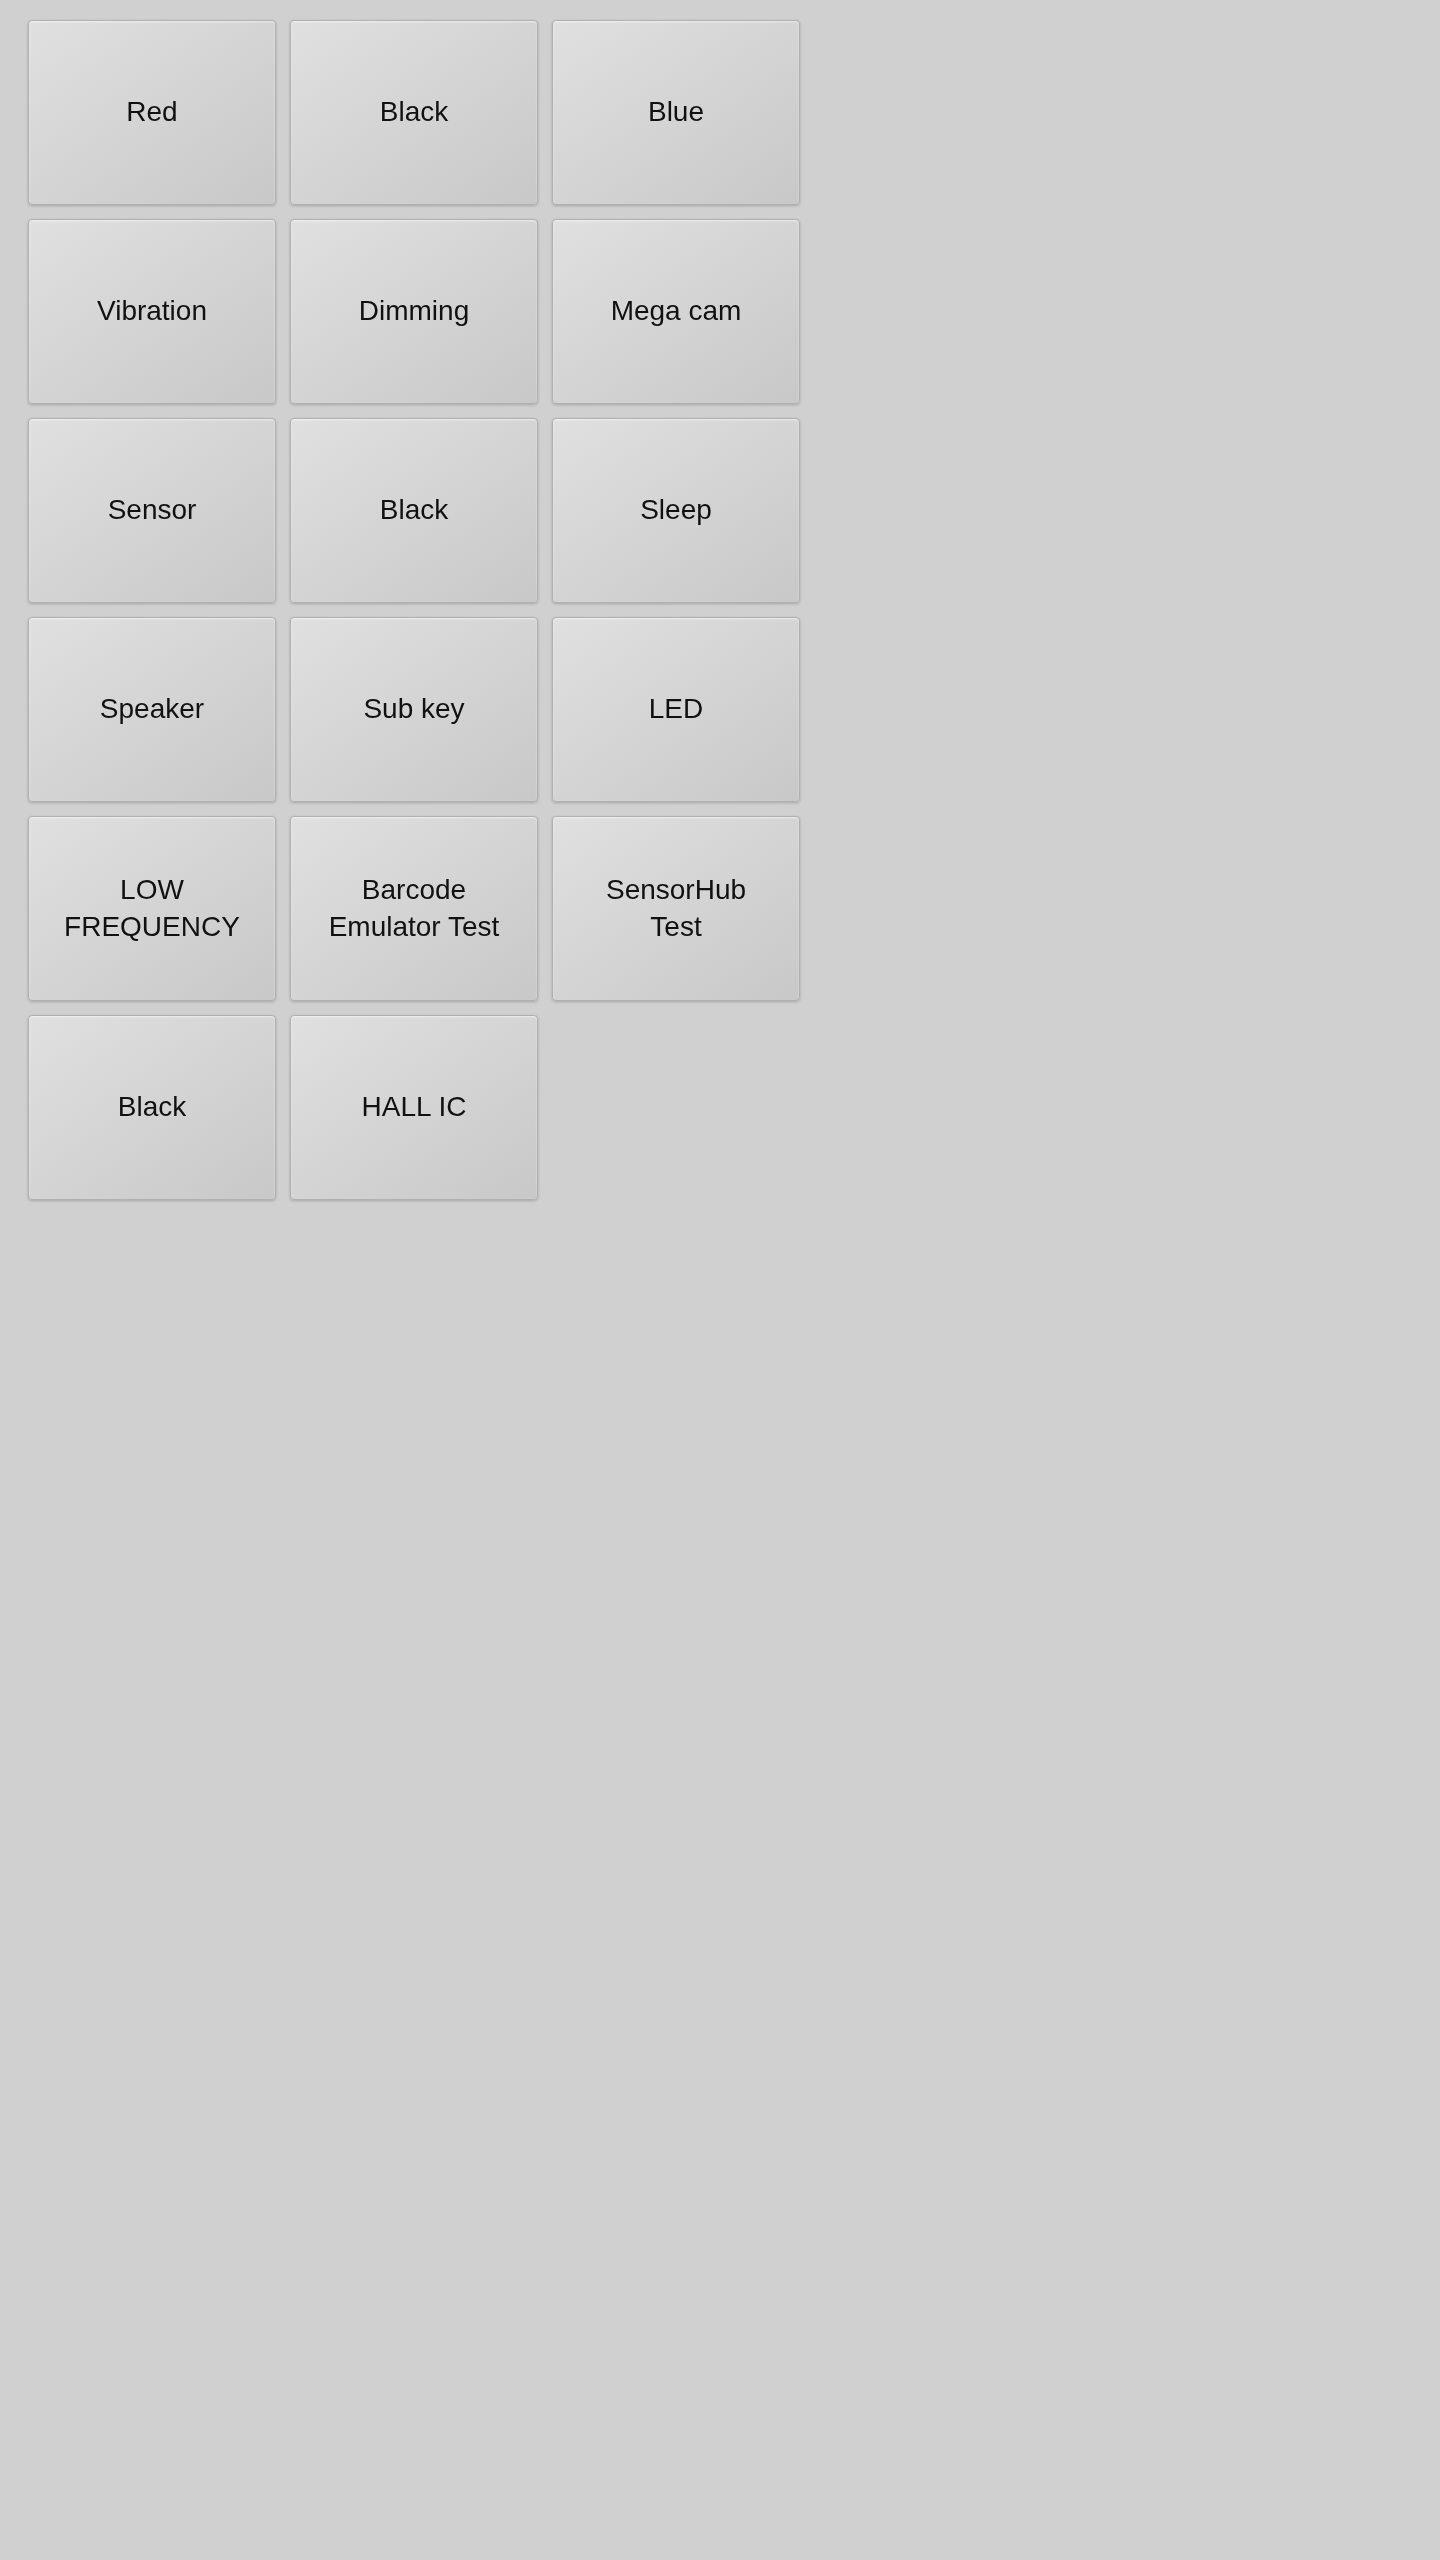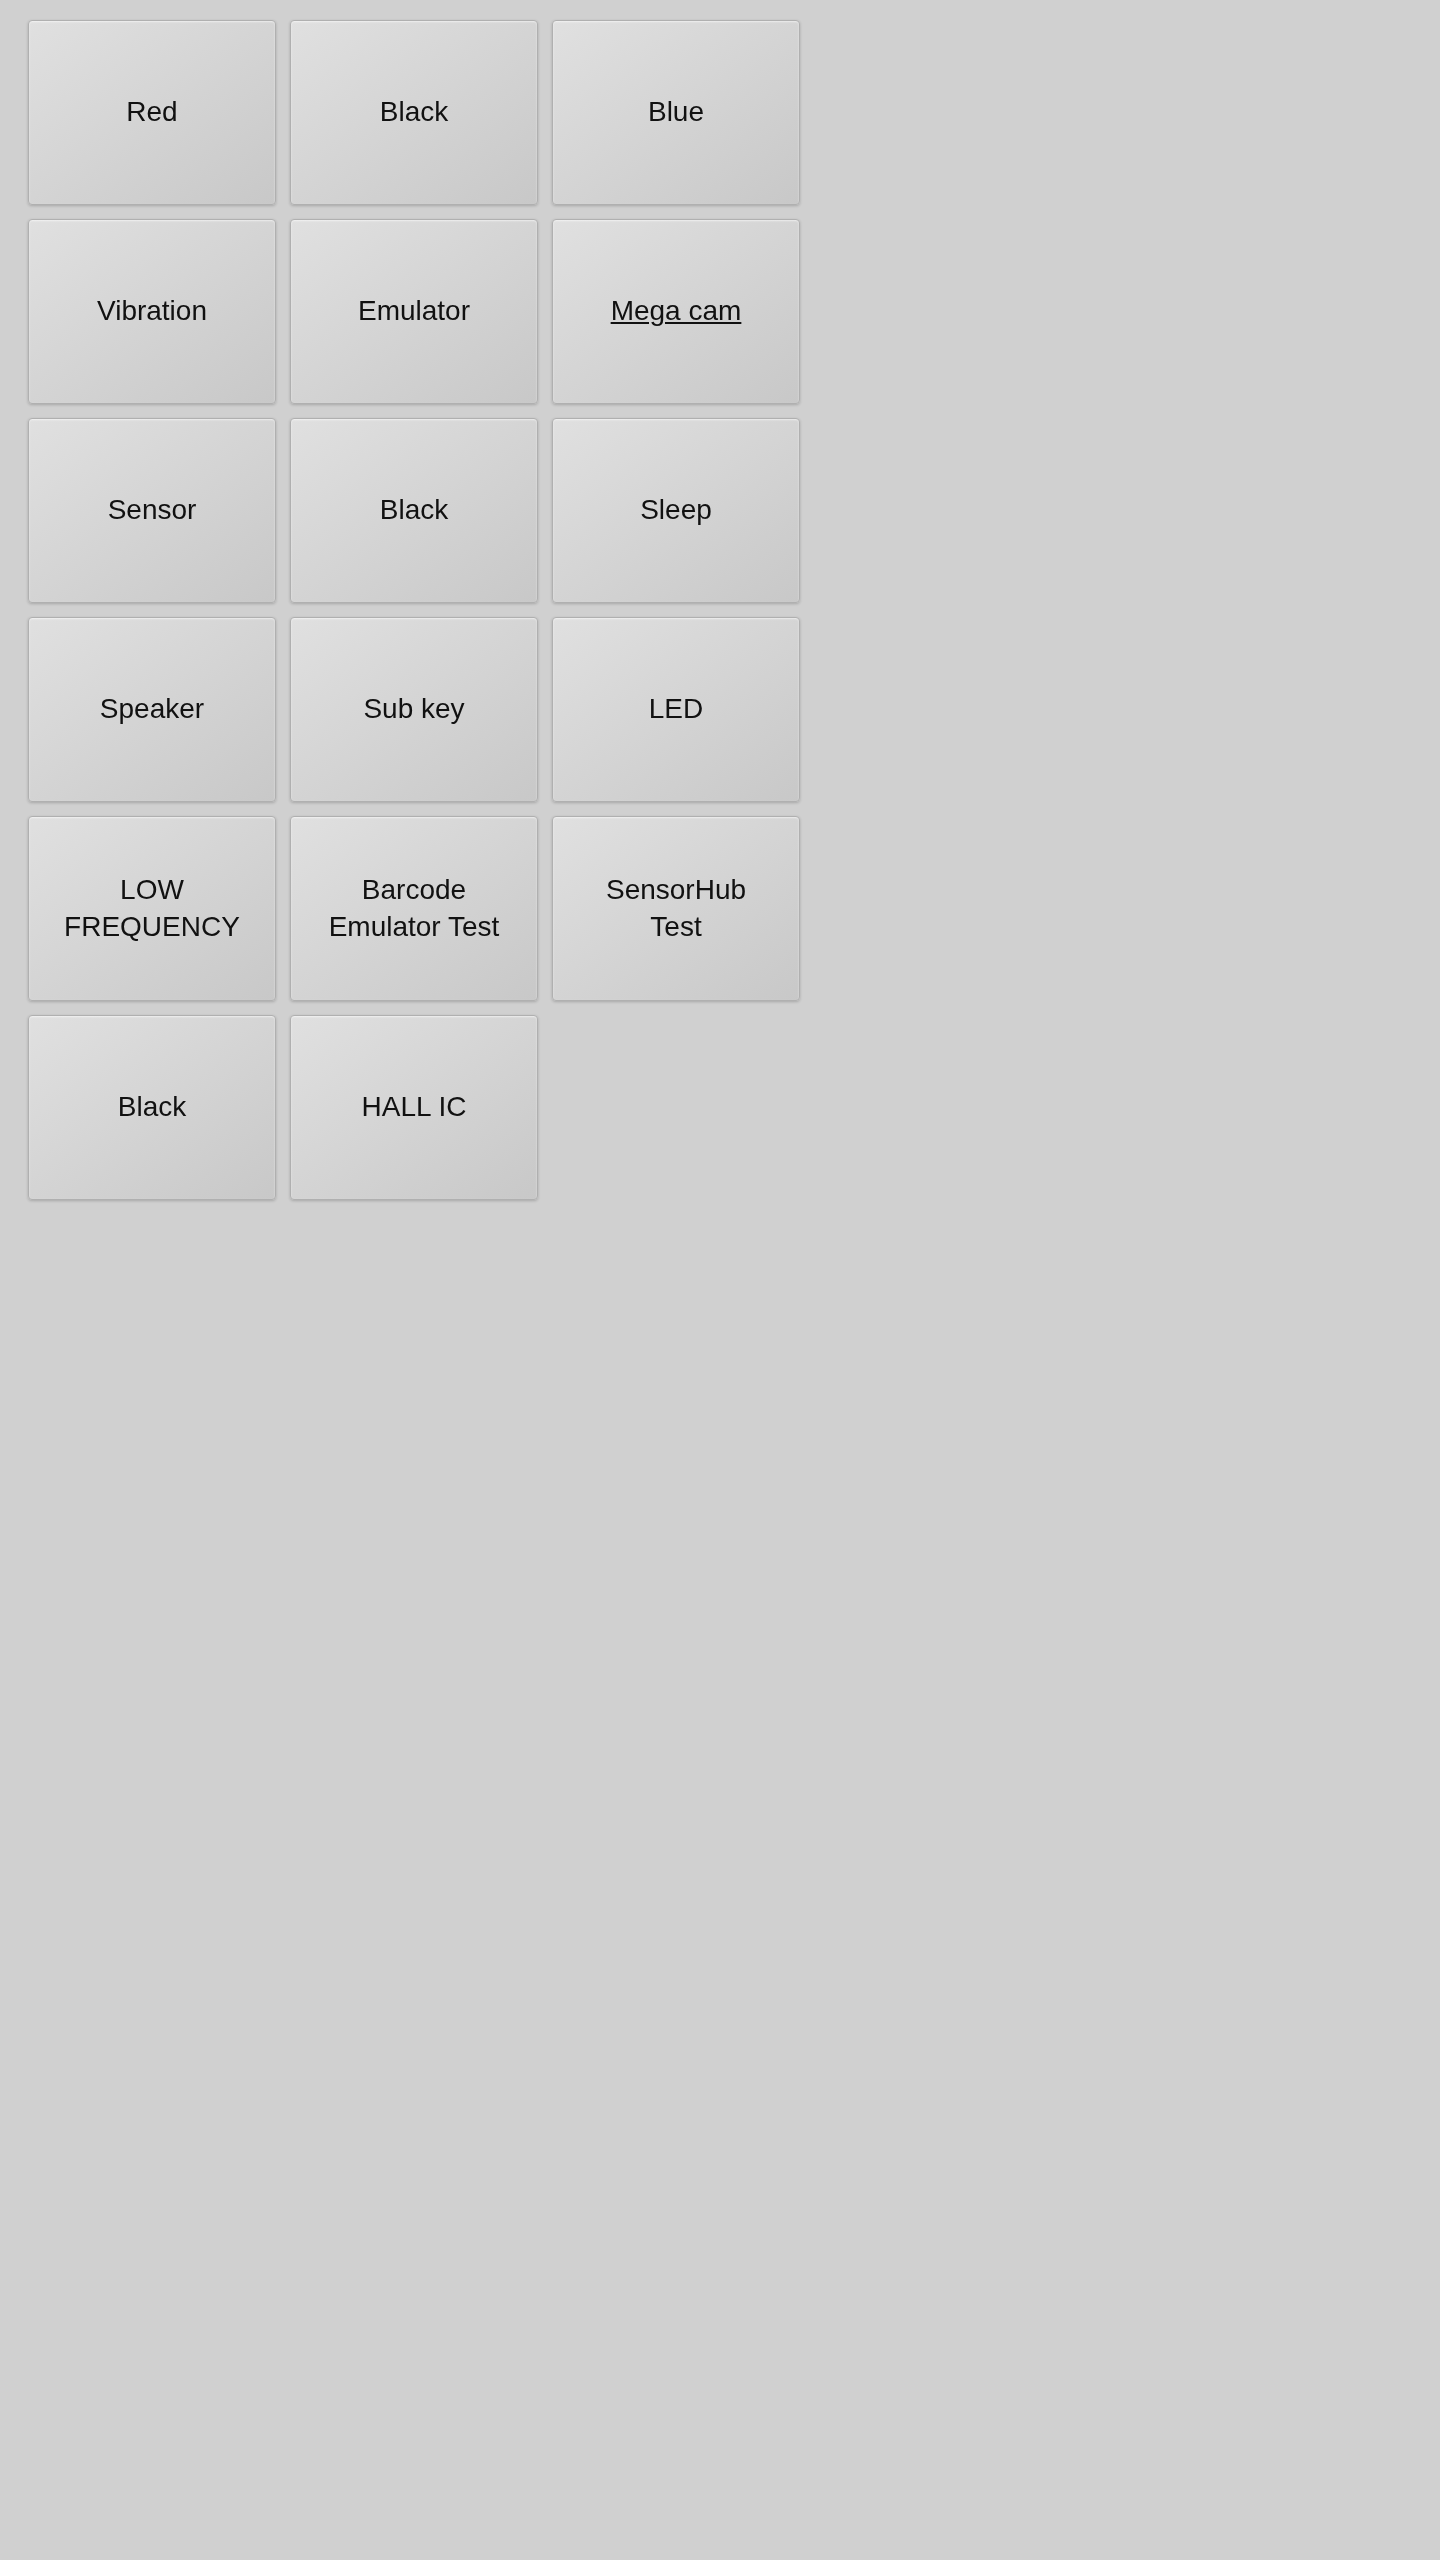--- a/index.html
+++ b/index.html
@@ -53,24 +53,24 @@
     <div class="grid-item">
       <span style="white-space: pre-line;">Black</span>
     </div>
     <div class="grid-item">
       <span style="white-space: pre-line;">Blue</span>
     </div>
     <div class="grid-item">
       <span style="white-space: pre-line;">Vibration</span>
     </div>
     <div class="grid-item">
-      <span style="white-space: pre-line;">Emulator</span>
+      <span style="white-space: pre-line;">Dimming</span>
     </div>
     <div class="grid-item">
-      <span style="white-space: pre-line; text-decoration: underline;">Mega cam</span>
+      <span style="white-space: pre-line;">Mega cam</span>
     </div>
     <div class="grid-item">
       <span style="white-space: pre-line;">Sensor</span>
     </div>
     <div class="grid-item">
       <span style="white-space: pre-line;">Black</span>
     </div>
     <div class="grid-item">
       <span style="white-space: pre-line;">Sleep</span>
     </div>

